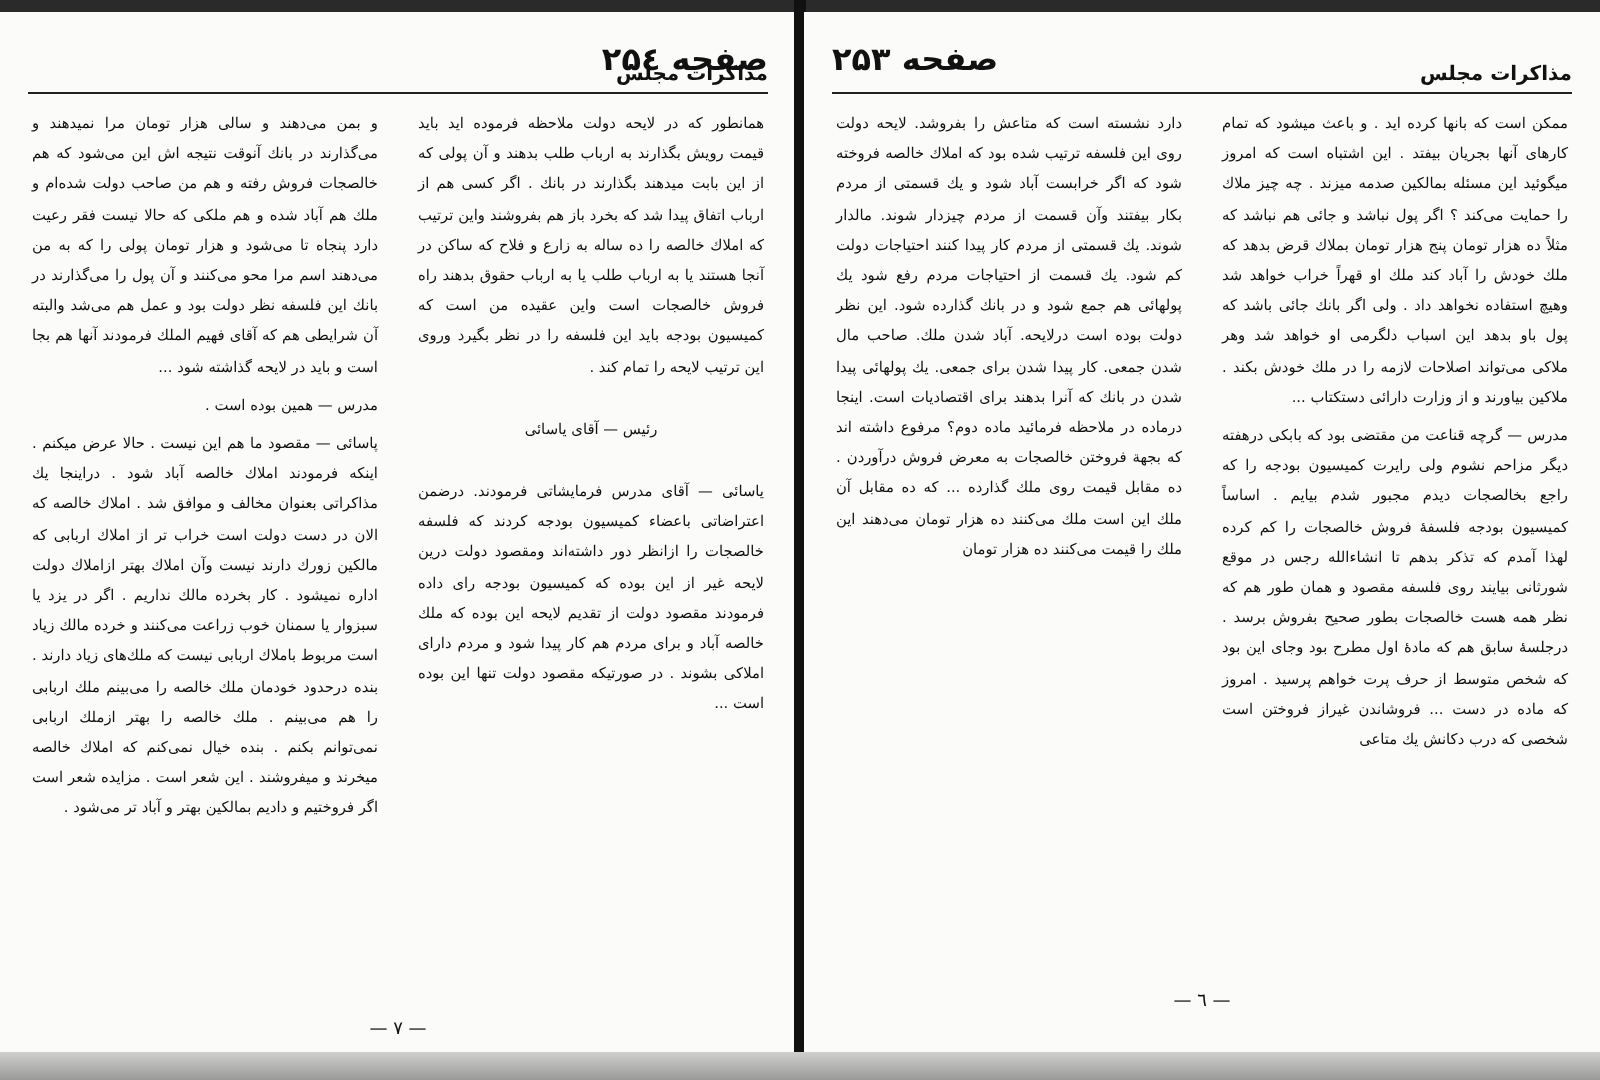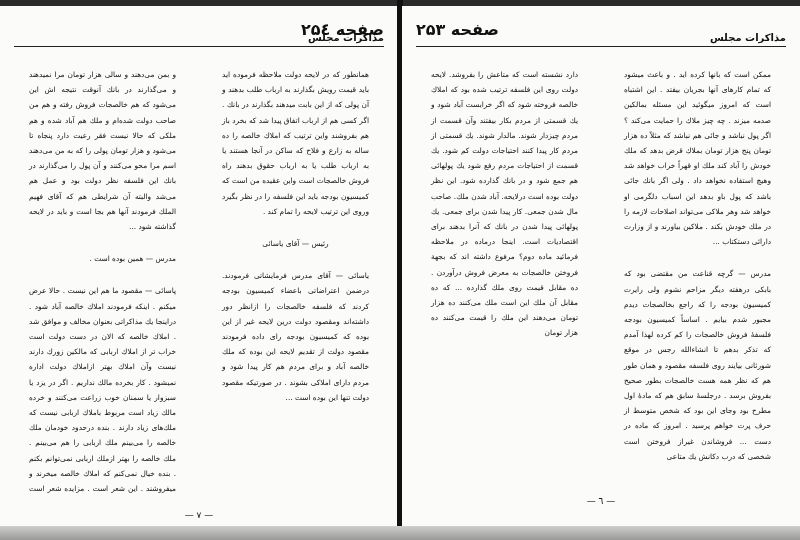--- a/index.html
+++ b/index.html
@@ -10,21 +10,21 @@
   .page.left { left:0; width:398px; }
   .page.right { left:402px; width:398px; }
   .gutter { position:absolute; left:397px; top:0; width:6px; height:540px; background:#111; }
   .bottombar { position:absolute; left:0; top:526px; width:800px; height:14px; background:linear-gradient(#cfcfcd,#9a9a98); }
   .header { position:absolute; top:12px; left:14px; right:14px; height:30px; direction:rtl; }
   .pg-label { position:absolute; right:0; top:2px; font-size:16px; font-weight:bold; }
   .running { position:absolute; left:0; right:0; top:14px; text-align:right; font-size:10px; font-weight:bold; }
   .rule { position:absolute; left:14px; right:14px; top:40px; height:1px; background:#222; }
   .cols { position:absolute; top:44px; left:12px; right:12px; bottom:30px; direction:rtl; display:flex; gap:12px; }
   .col { flex:1; font-size:7.4px; line-height:15.2px; text-align:justify; overflow:hidden; }
-  .col p { margin:17px; }
+  .col p { margin:4px; }
   .speaker { text-align:center; margin:16px 0 !important; }
   .footer { position:absolute; bottom:6px; left:0; right:0; text-align:center; font-size:9px; direction:rtl; }
   .right .footer { bottom:20px; }
 </style>
 </head>
 <body>
 
 <div class="spread">
   <div class="topbar"></div>
 

